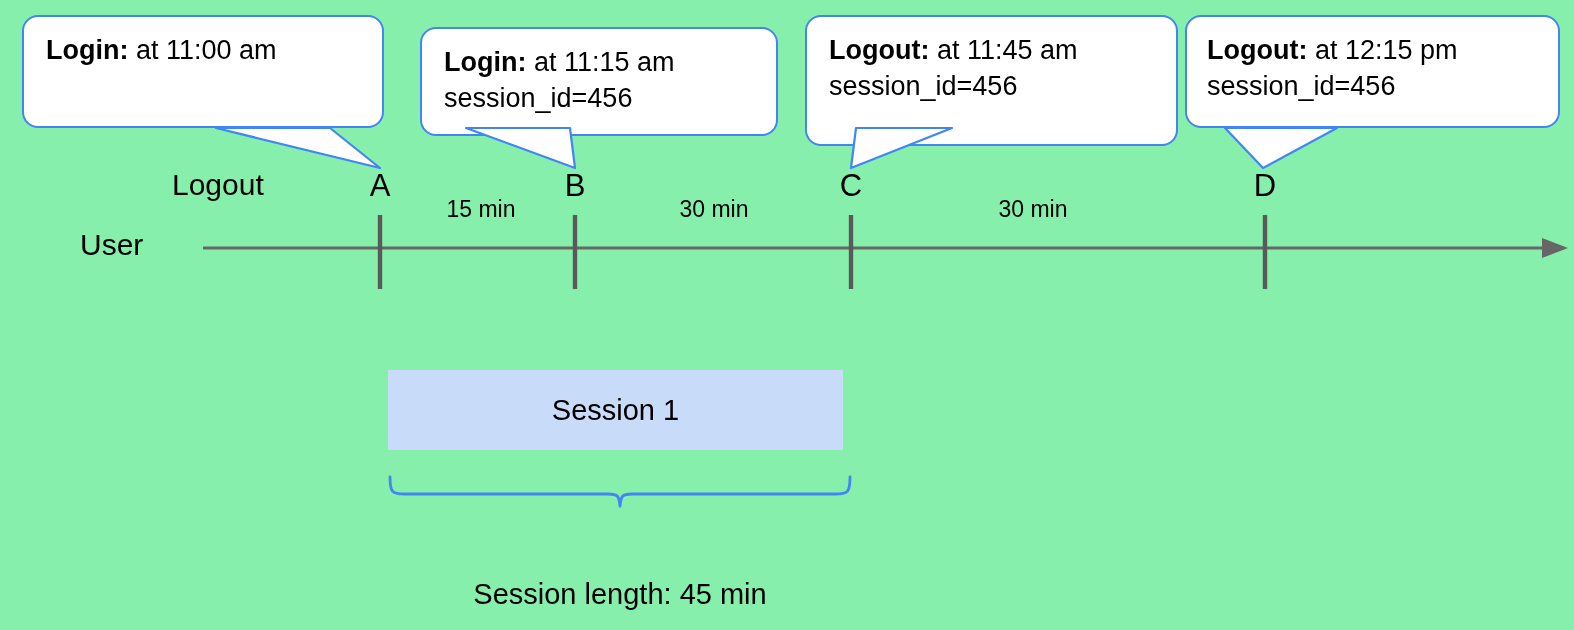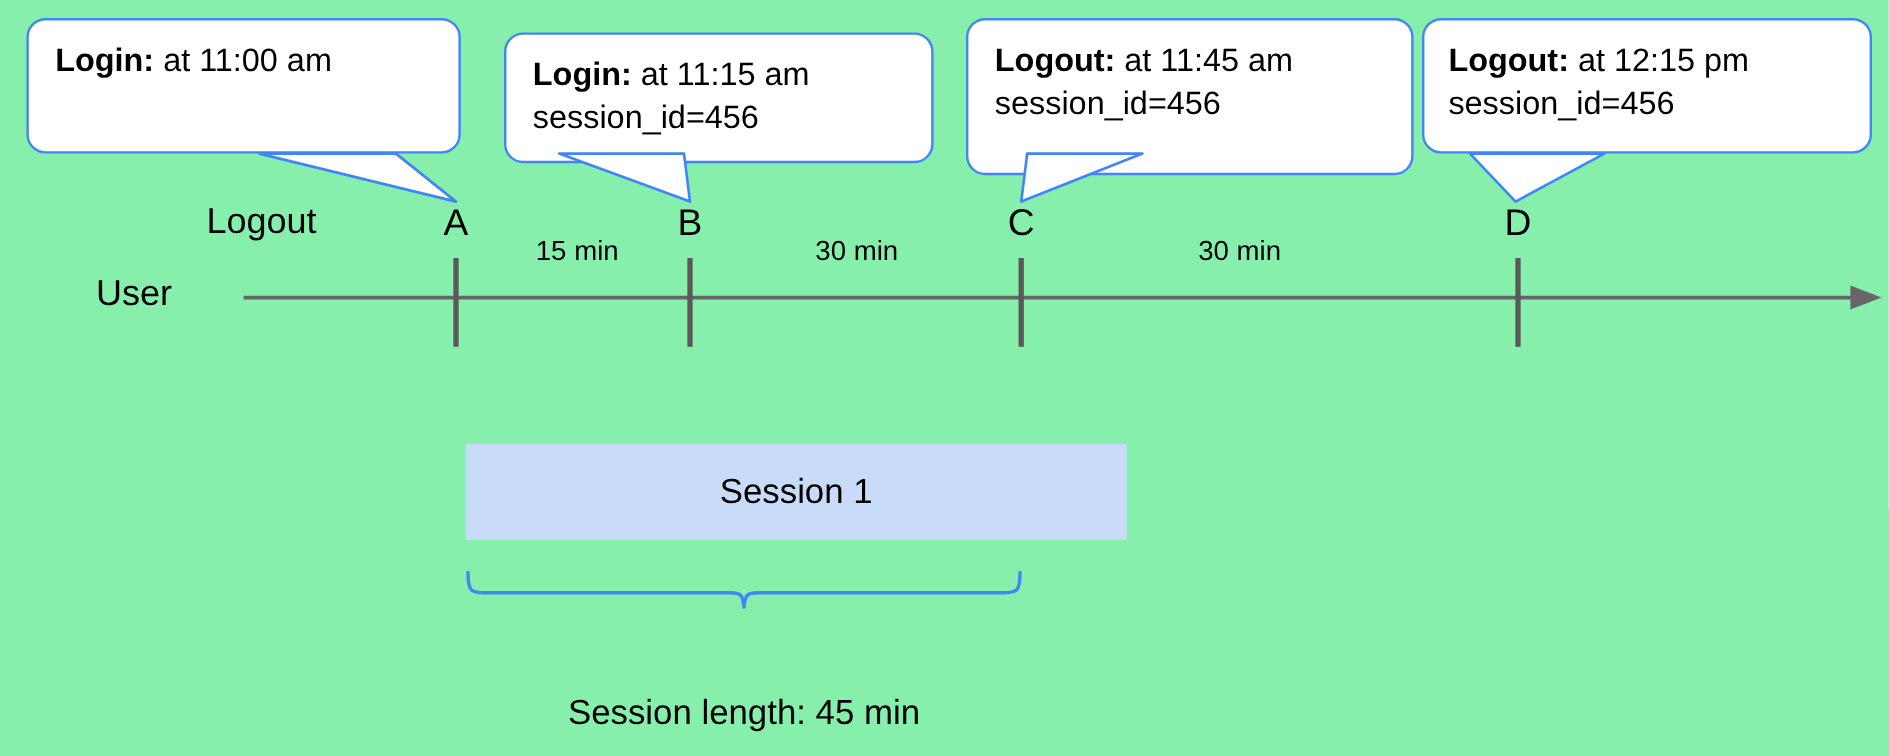--- a/index.html
+++ b/index.html
@@ -154,19 +154,19 @@
 
   <div class="marker-letter" style="left:380px;">A</div>
   <div class="marker-letter" style="left:575px;">B</div>
   <div class="marker-letter" style="left:851px;">C</div>
   <div class="marker-letter" style="left:1265px;">D</div>
 
   <div class="interval-label" style="left:481px;">15 min</div>
   <div class="interval-label" style="left:714px;">30 min</div>
   <div class="interval-label" style="left:1033px;">30 min</div>
 
-  <div class="session-bar" style="left:388px; top:370px; width:551px; height:80px;">
+  <div class="session-bar" style="left:388px; top:370px; width:455px; height:80px;">
     <span>Session 1</span>
   </div>
 
   <div class="caption" style="left:620px; top:578px;">Session length: 45 min</div>
 
 </div>
 
 </body></html>

